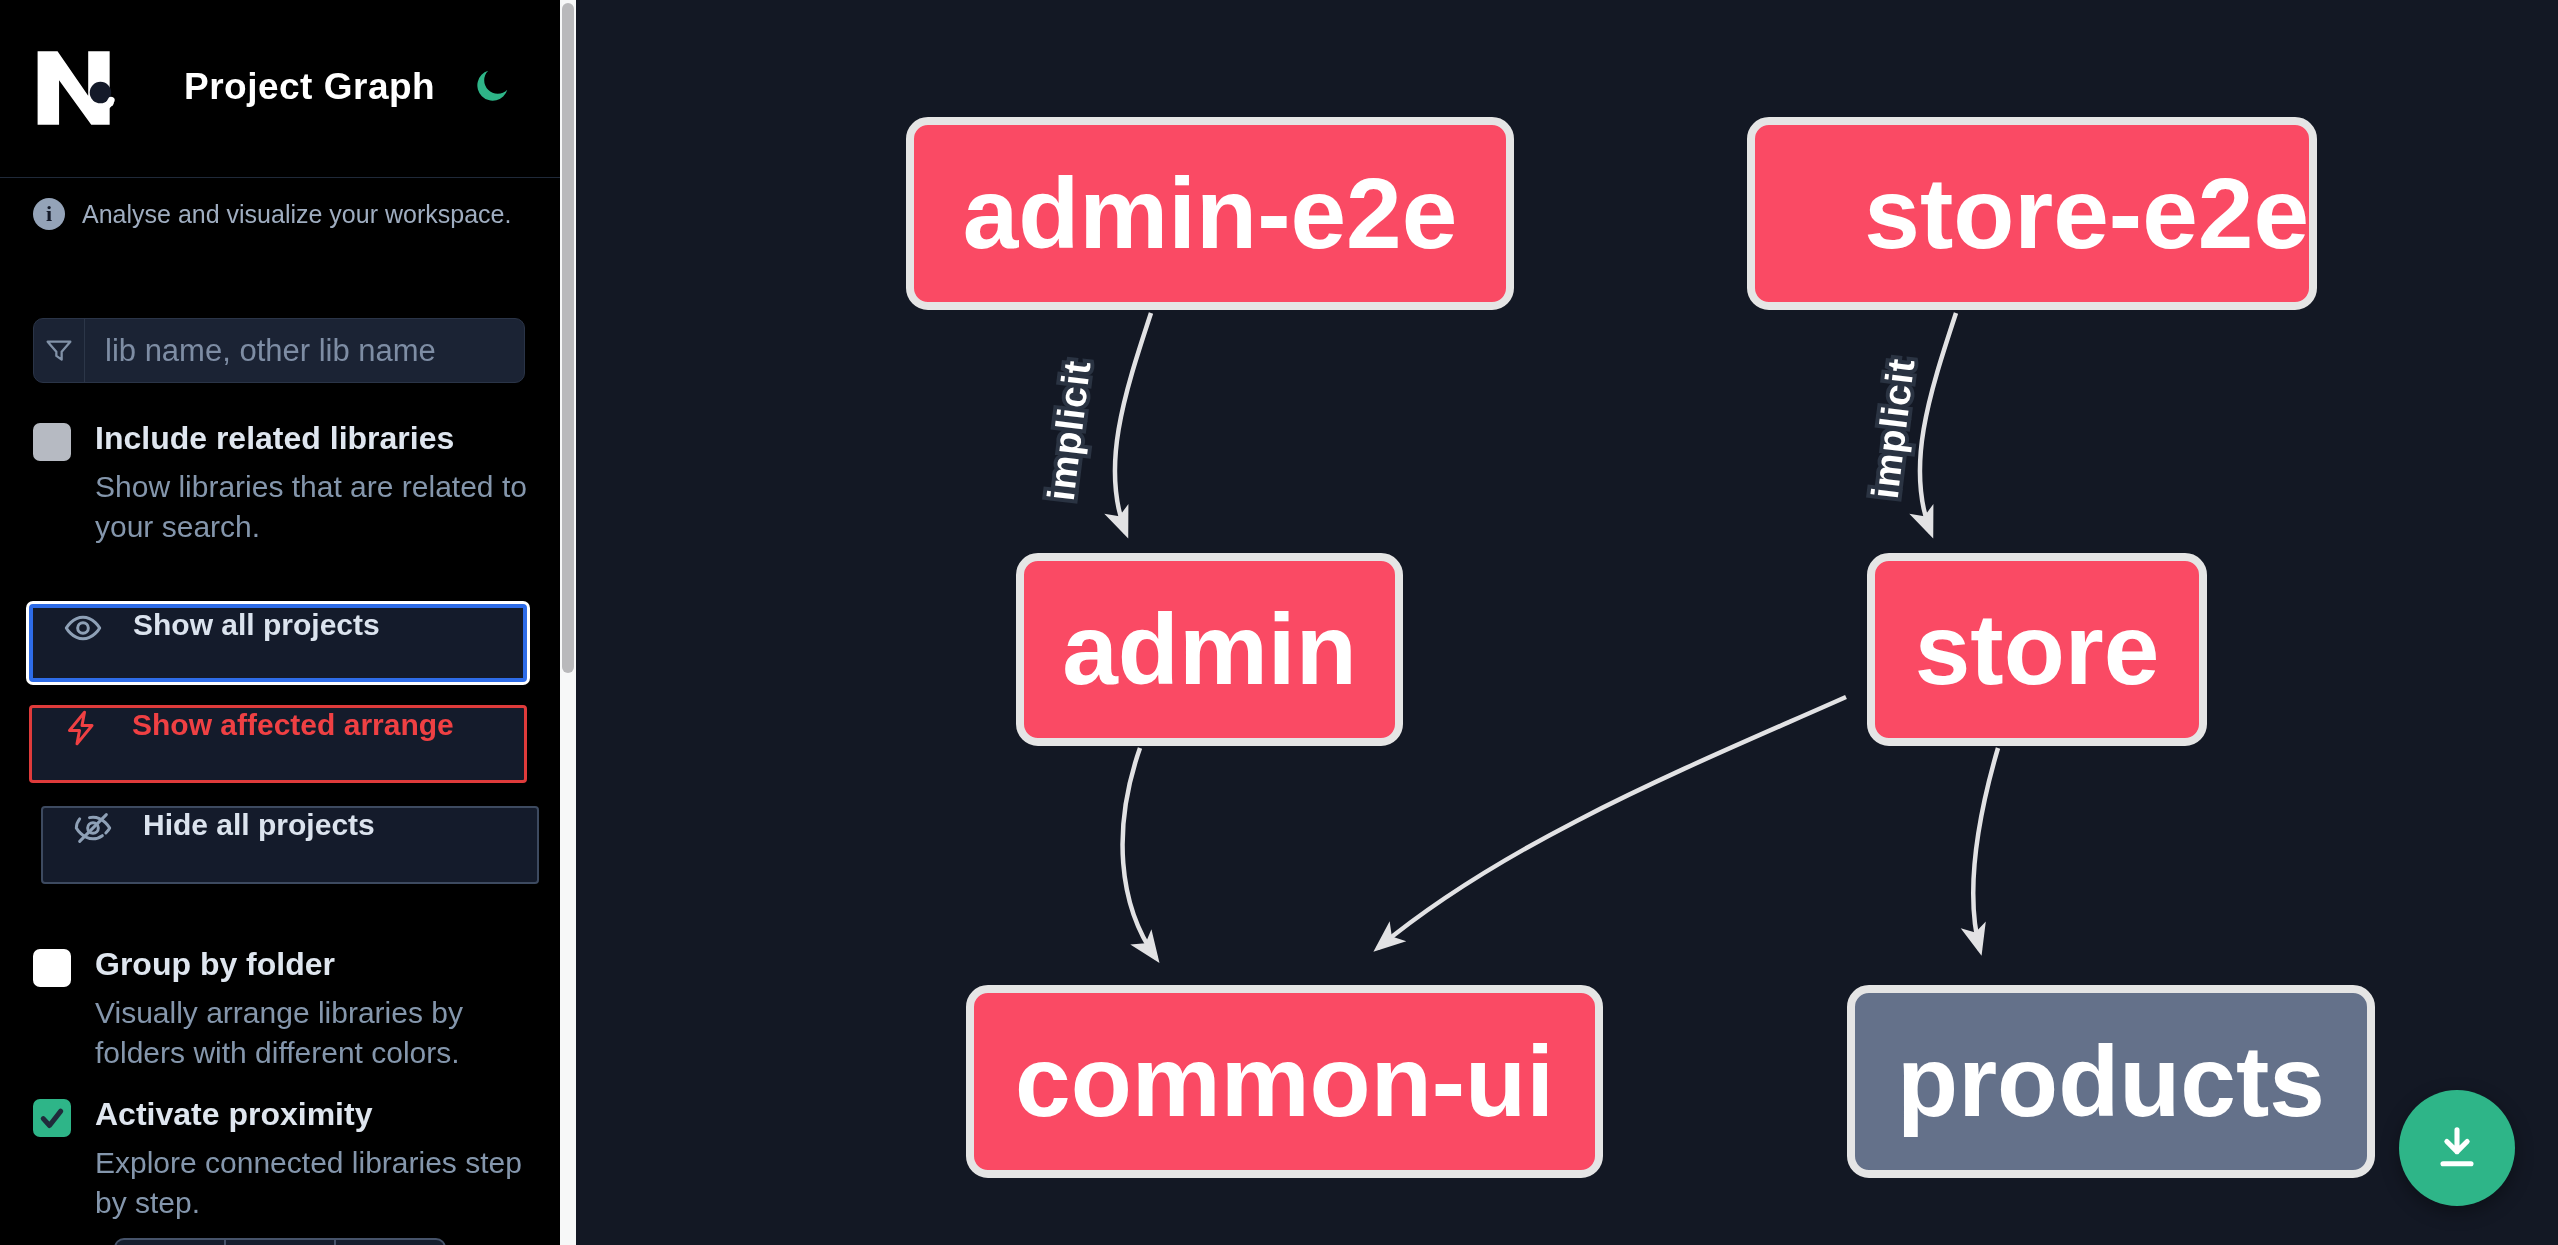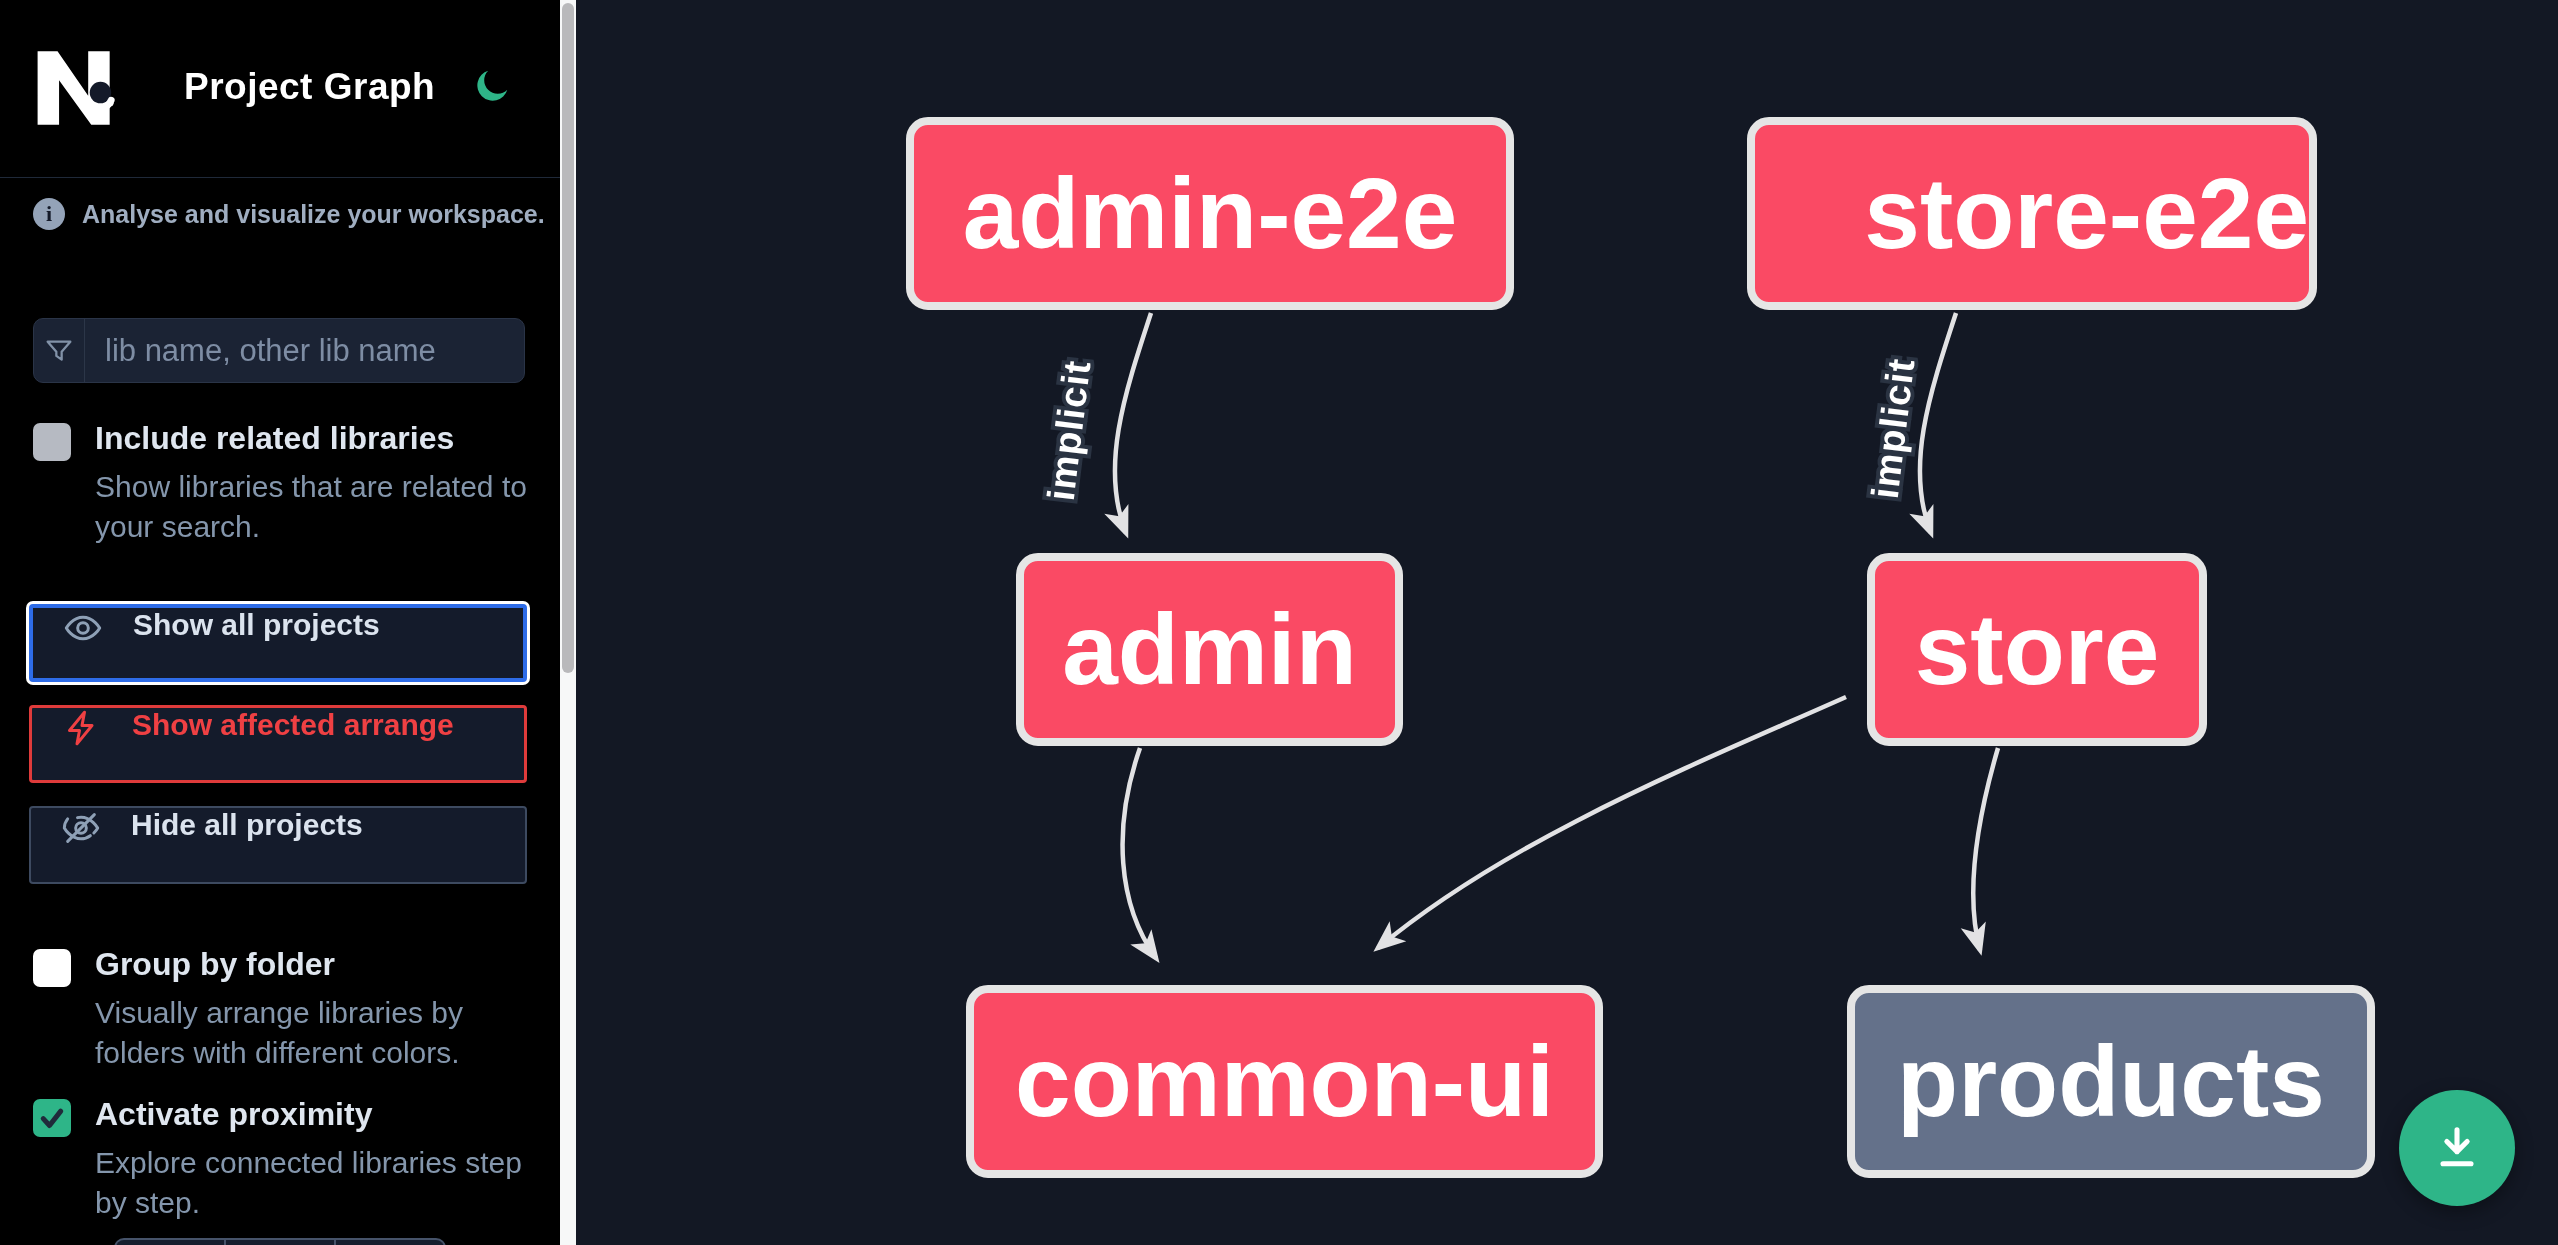--- a/index.html
+++ b/index.html
@@ -15,21 +15,21 @@
   .logo { position:absolute; left:33px; top:47px; width:92px; height:82px; }
   .app-title { position:absolute; left:184px; top:66px; font-size:37px; font-weight:700;
                color:#ffffff; letter-spacing:0.5px; }
   .moon-btn { position:absolute; left:472px; top:66px; width:40px; height:40px;
               background:none; border:none; cursor:pointer; }
 
   .tagline-row { position:absolute; left:33px; top:198px; display:flex; align-items:center; }
   .info-icon { width:32px; height:32px; border-radius:50%; background:#94a3b8;
                color:#141a29; font-weight:700; font-size:22px; display:flex;
                align-items:center; justify-content:center; font-family:"Liberation Serif",serif; }
-  .tagline { margin-left:17px; font-size:25px; color:#9fadc0; font-weight:700; }
+  .tagline { margin-left:17px; font-size:25px; color:#9fadc0; font-weight:400; }
 
   .searchbox { position:absolute; left:33px; top:318px; width:492px; height:65px;
                background:#1b2334; border:1px solid #2a3447; border-radius:10px;
                display:flex; align-items:center; }
   .search-iconcell { width:75px; height:100%; display:flex; align-items:center;
                      justify-content:center; border-right:1px solid #2c3648; }
   .searchbox input { flex:1; height:100%; background:transparent; border:none; outline:none;
                      font-size:31px; color:#cbd5e1; padding:0 20px;
                      font-family:"Liberation Sans", sans-serif; }
   .searchbox input::placeholder { color:#7e8da4; }
@@ -46,21 +46,21 @@
   #opt-group    { top:946px; }
   #opt-prox     { top:1096px; }
 
   .action-btn { position:absolute; left:29px; width:498px; height:78px; border-radius:4px;
                 background:#141b2b; display:flex; align-items:flex-start; padding-left:30px;
                 cursor:pointer; }
   .action-btn .a-label { margin-left:30px; font-size:30px; font-weight:700; color:#dbe3ee; }
   #btn-show-all { top:604px; border:4px solid #2e6ce8; box-shadow:0 0 0 3px #ffffff; }
   #btn-affected { top:705px; border:3px solid #df3b3b; }
   #btn-affected .a-label { color:#ef4043; }
-  #btn-hide-all { top:806px; border:2px solid #3d4a60; }
+  #btn-hide-all { top:806px; border:2px solid #3d4a60;margin-left:12px; }
 
   .segmented { position:absolute; left:114px; top:1238px; width:332px; height:14px;
                border:2px solid #46536a; border-bottom:none; border-radius:10px 10px 0 0;
                background:#161e2e; display:flex; }
   .segmented .seg { flex:1; border-right:2px solid #46536a; }
   .segmented .seg:last-child { border-right:none; }
 
   
   .sb-scroll-track { position:absolute; left:560px; top:0; width:16px; height:1245px;
                      background:#f7f8f8; }

